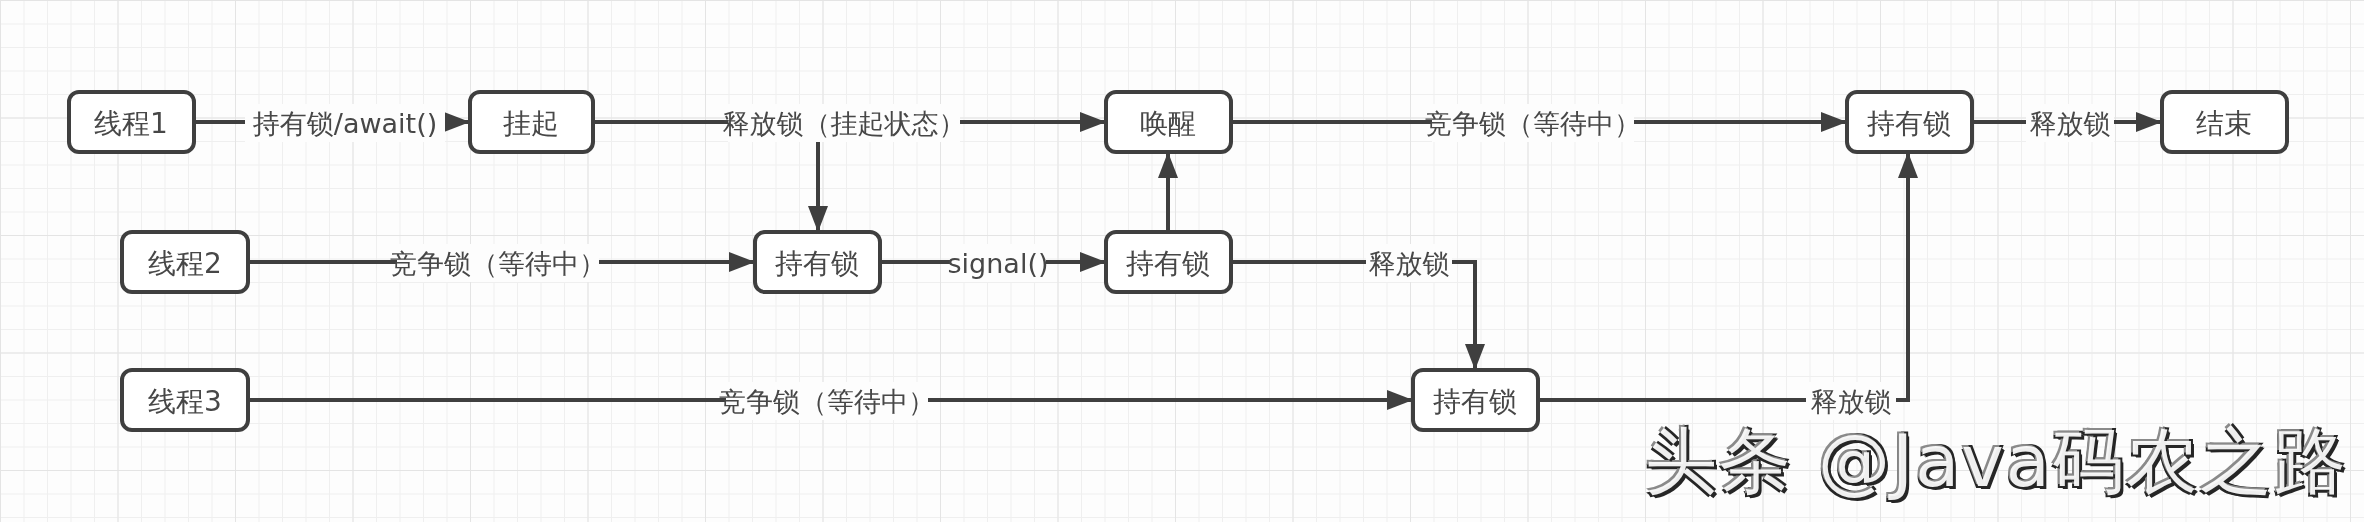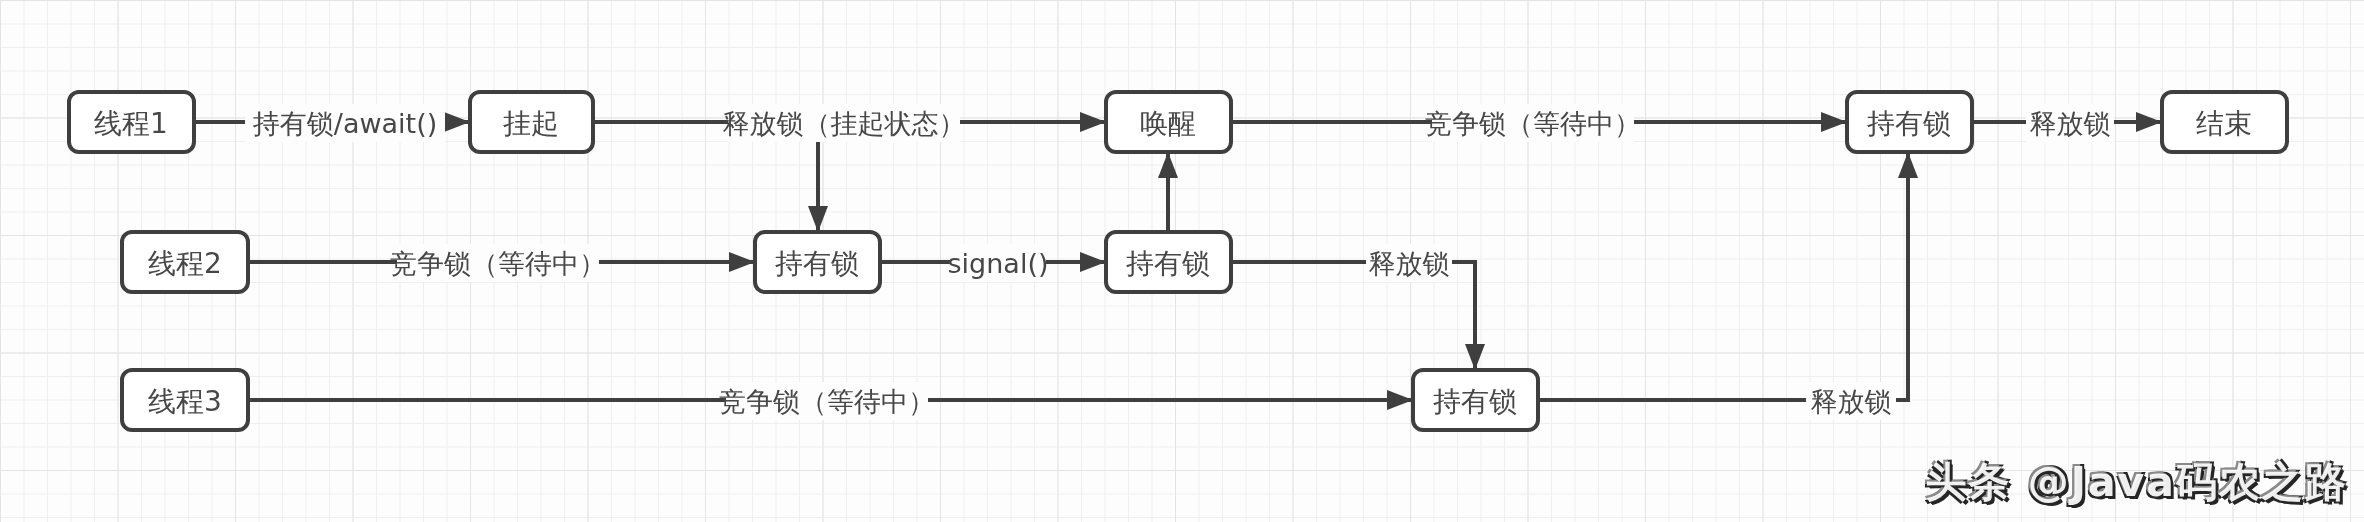--- a/index.html
+++ b/index.html
@@ -17,21 +17,21 @@
     font-family:"DejaVu Sans","Liberation Sans",sans-serif;
   }
   svg{position:absolute;left:0;top:0;}
   .edge{stroke:#3f3f3f;stroke-width:4;fill:none;stroke-linecap:butt;stroke-linejoin:miter;}
   .node-rect{fill:#ffffff;stroke:#3f3f3f;stroke-width:4;}
   .node-label{fill:#474747;font-size:28px;text-anchor:middle;dominant-baseline:central;}
   .edge-label-bg{fill:#fdfdfd;}
   .edge-label{fill:#474747;font-size:27px;text-anchor:middle;dominant-baseline:central;}
   #watermark{
     position:absolute;right:16px;bottom:12px;
-    font-size:41px;font-weight:bold;letter-spacing:2px;
+    font-size:72px;font-weight:normal;letter-spacing:2px;
     color:rgba(255,255,255,0.92);
     text-shadow:
       2px 2px 0 #262626, -2px -2px 0 #8a8a8a,
       2px -2px 0 #262626, -2px 2px 0 #262626,
       3px 3px 0 #262626;
     white-space:nowrap;
   }
 </style>
 </head>
 <body>

